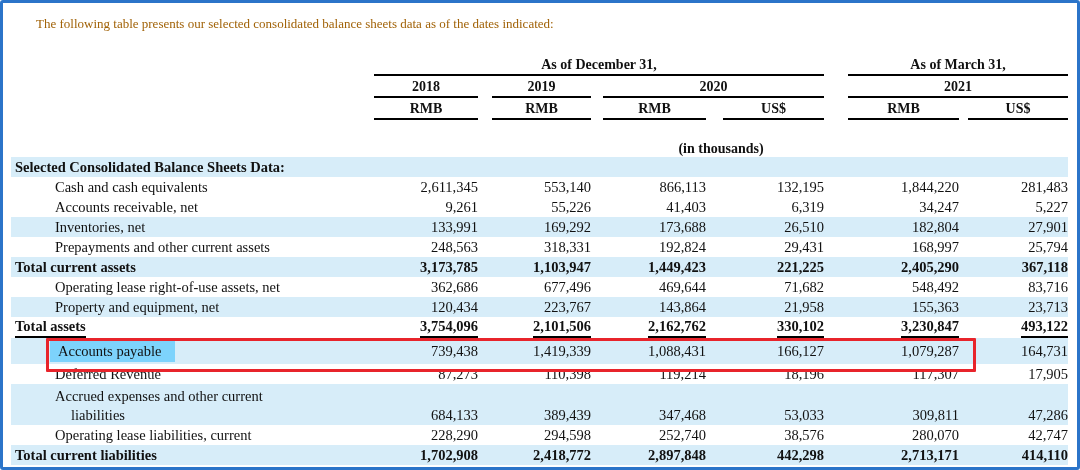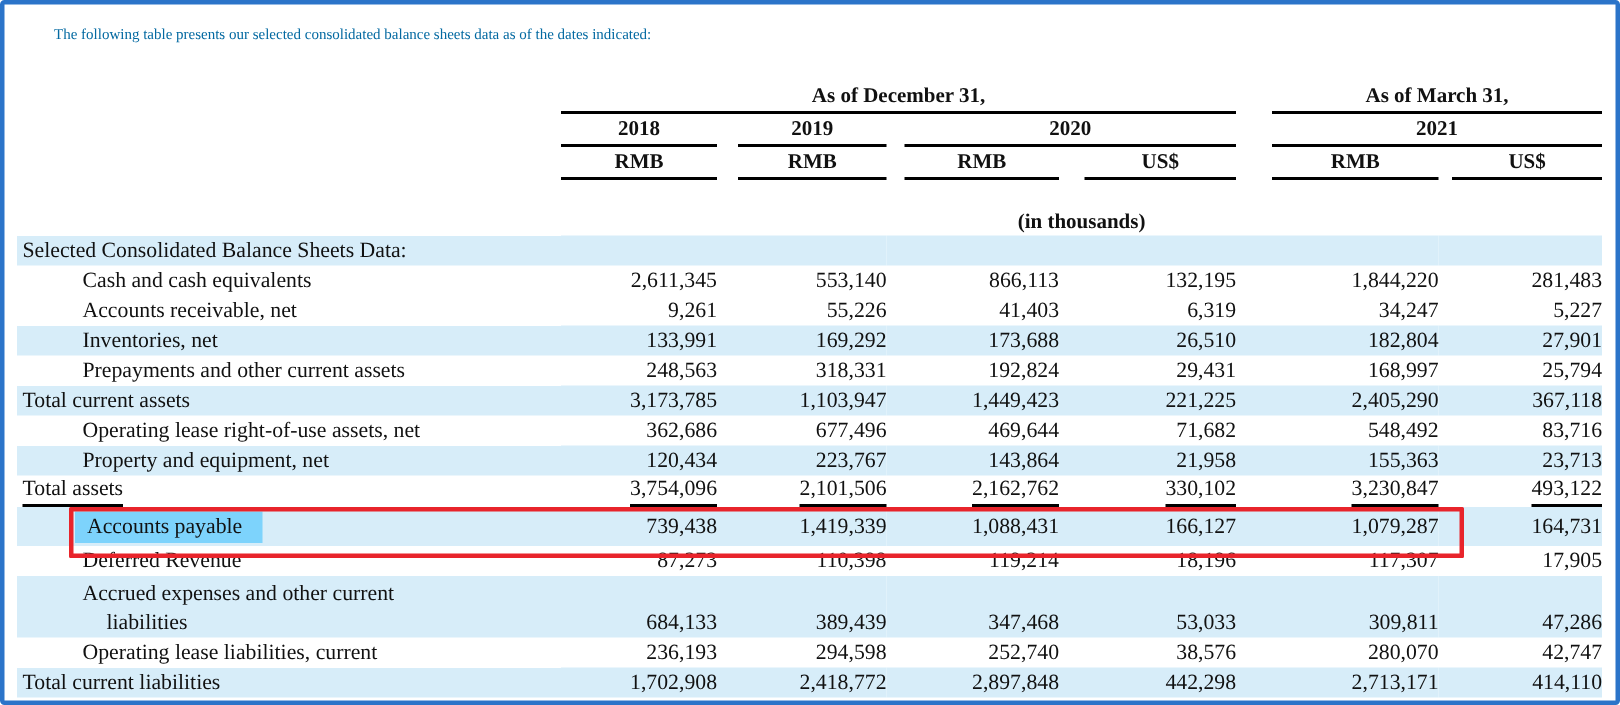--- a/index.html
+++ b/index.html
@@ -1,39 +1,39 @@
 <!DOCTYPE html>
 <html><head>
 <meta charset="utf-8">
 <style>
   html,body { margin:0; padding:0; background:#fff; }
   .frame {
     position:relative; width:1080px; height:470px; box-sizing:border-box;
     border:3px solid #2B74C9; border-radius:3px; background:#ffffff;
     overflow:hidden; font-family:"Liberation Serif", serif; color:#111;
   }
-  .intro { margin:10px 0 0 33px; font-size:10px; line-height:22px; color:#0369a1; }
+  .intro { margin:10px 0 0 33px; font-size:13px; line-height:22px; color:#a16207; }
 
   table.bs { border-collapse:collapse; table-layout:fixed; margin:20px 0 0 8px; width:1057px; }
   table.bs td { padding:0; }
 
   
   thead td { font-weight:bold; font-size:14px; text-align:center; vertical-align:bottom; }
   tr.h1 td { height:21px; } tr.h2 td { height:22px; } tr.h3 td { height:22px; }
   .rule { border-bottom:2px solid #000; padding:0 2px 1px 2px; line-height:17px; }
   .gap9  { margin-left:9px; }  .gap12 { margin-left:12px; }
   .gap14 { margin-left:14px; } .gap17 { margin-left:17px; } .gap24 { margin-left:24px; }
   tr.h4 td.units { height:18px; text-align:center; font-size:14px; padding-top:19px; }
 
   
   tbody td { font-size:14.5px; height:20px; line-height:19px; vertical-align:bottom;
              text-align:right; padding-right:2px; white-space:nowrap; }
   tbody td.lbl { text-align:left; padding-left:4px; padding-right:0; overflow:hidden; }
   tr.shade { background:#D7EDF9; }
-  tr.r-section td, tr.r-total td, tr.r-grandtotal td { font-weight:normal; }
+  tr.r-section td, tr.r-total td, tr.r-grandtotal td { font-weight:bold; }
   tr.r-item td.lbl, tr.r-item2 td.lbl { padding-left:44px; }
   tr.r-item2 td { height:41px;font-family:Liberation Serif, serif; }
   tr.r-item2 .line2 { padding-left:16px; }
   tr.hl-row td { height:26px; vertical-align:middle; }
   tr.hl-row td.lbl { padding-left:39px; }
   .hl { background:#7dd3fc; padding:1px 14px 1px 8px; display:inline-block; }
   .gt { display:inline-block; border-bottom:2px solid #000; padding-bottom:0px; }
 
   
   .redbox { position:absolute; left:43px; top:335px; width:924px; height:28px;
@@ -213,21 +213,21 @@
           </td>
           <td class="val">684,133</td>
           <td class="val">389,439</td>
           <td class="val">347,468</td>
           <td class="val">53,033</td>
           <td class="val">309,811</td>
           <td class="val">47,286</td>
         </tr>
         <tr class="r-item">
           <td class="lbl">Operating lease liabilities, current</td>
-          <td class="val">236,193</td>
+          <td class="val">228,290</td>
           <td class="val">294,598</td>
           <td class="val">252,740</td>
           <td class="val">38,576</td>
           <td class="val">280,070</td>
           <td class="val">42,747</td>
         </tr>
         <tr class="shade r-total">
           <td class="lbl">Total current liabilities</td>
           <td class="val">1,702,908</td>
           <td class="val">2,418,772</td>

